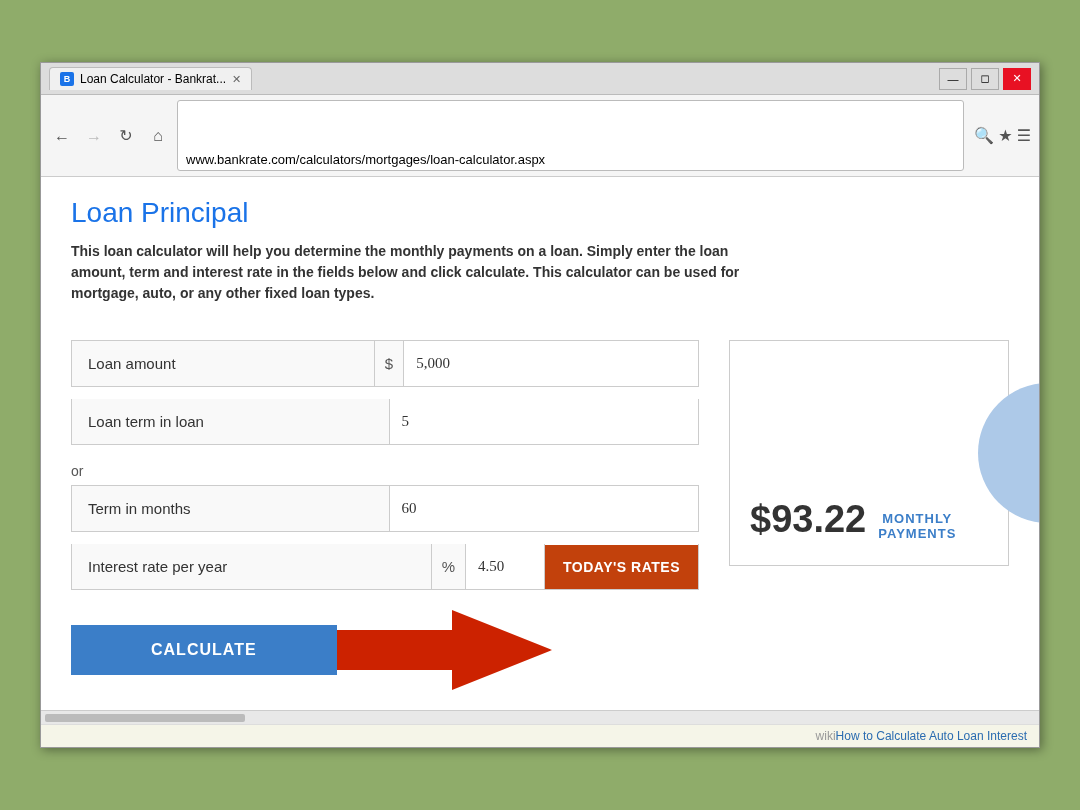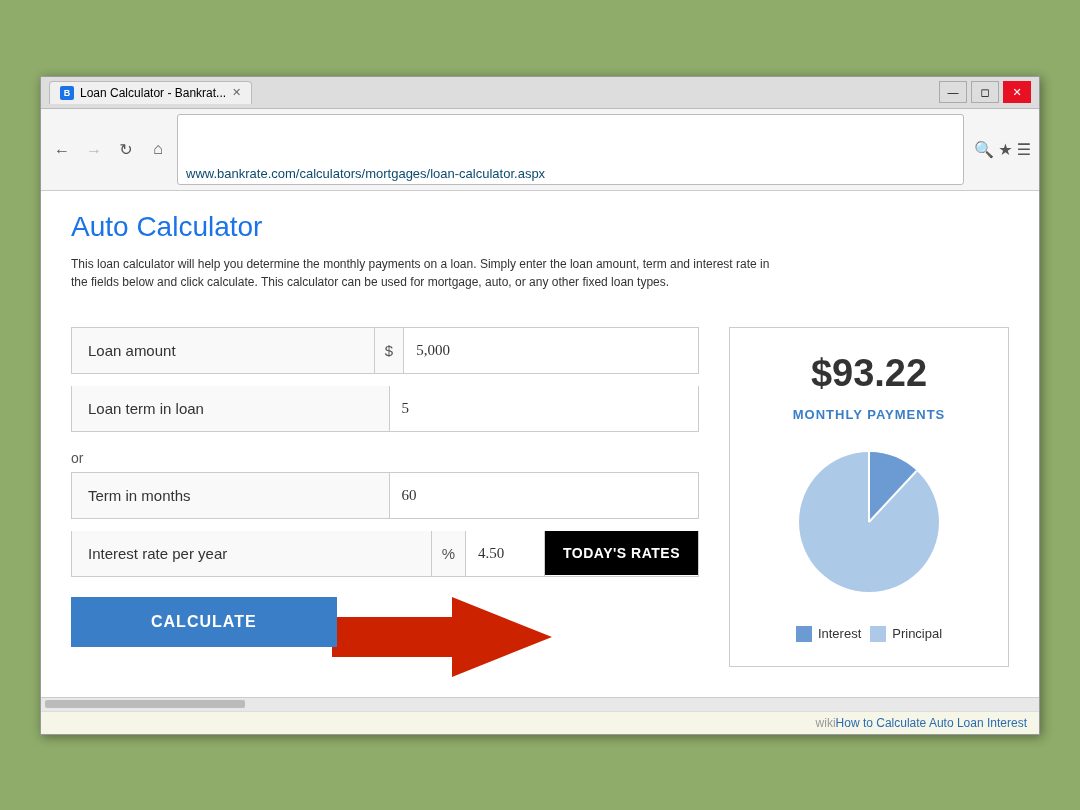--- a/index.html
+++ b/index.html
@@ -86,21 +86,21 @@
       display: flex;
       align-items: center;
       background: white;
       border: 1px solid #bbb;
       border-radius: 3px;
       padding: 3px 8px;
       font-size: 13px;
       gap: 6px;
     }
     .url-bar input {
-      border: none; outline: none; flex: 1; font-size: 13px; color: #0c4a6e; margin-top: 48px;
+      border: none; outline: none; flex: 1; font-size: 13px; color: #000000; margin-top: 48px;
     }
     .nav-icons { display: flex; gap: 4px; margin-left: 4px; }
     .nav-icon { font-size: 16px; color: #555; cursor: pointer; }
 
     
     .page-content {
       background: white;
       padding: 20px 30px;
       max-height: 600px;
       overflow-y: auto;
@@ -108,25 +108,26 @@
     }
 
     .page-title {
       font-size: 28px;
       color: #1a73e8;
       font-weight: normal;
       margin-bottom: 12px;
     }
 
     .page-desc {
-      font-size: 12px;
+      font-size: 14px;
       color: #333;
       line-height: 1.5;
       margin-bottom: 36px;
       max-width: 700px;
+      font-weight: bold;
     }
 
     .calculator-layout {
       display: flex;
       gap: 30px;
       align-items: flex-start;
     }
 
     .form-section {
       flex: 1;
@@ -181,35 +182,35 @@
       padding: 6px 0;
     }
 
     .rate-row {
       display: flex;
       align-items: center;
       margin-bottom: 0;
     }
 
     .todays-rates-btn {
-      background: #000000;
+      background: #c2410c;
       color: white;
       border: none;
       padding: 14px 18px;
       font-size: 14px;
       font-weight: bold;
       cursor: pointer;
       white-space: nowrap;
       letter-spacing: 0.5px;
     }
 
     .calculate-section {
       margin-top: 20px;
       display: flex;
-      align-items: flex-start;
+      align-items: center;
       gap: 0;
       position: relative;
     }
 
     .calculate-btn {
       background: #3b7ec8;
       color: white;
       border: none;
       padding: 16px 80px;
       font-size: 16px;
@@ -219,22 +220,21 @@
       z-index: 2;
       position: relative;
     }
 
     
     .result-panel {
       width: 280px;
       border: 1px solid #ccc;
       padding: 24px 20px;
       display: flex;
-      flex-direction: column;
-      align-items: center;
+      align-items: flex-end;
       gap: 12px;
     }
 
     .monthly-amount {
       font-size: 38px;
       font-weight: bold;
       color: #333;
     }
 
     .monthly-label {
@@ -331,21 +331,21 @@
     </div>
     <div class="nav-icons">
       <span class="nav-icon">🔍</span>
       <span class="nav-icon">★</span>
       <span class="nav-icon">☰</span>
     </div>
   </div>
 
   <div class="page-content">
 
-    <h1 class="page-title">Auto Calculator</h1>
+    <h1 class="page-title">Loan Principal</h1>
     <p class="page-desc">This loan calculator will help you determine the monthly payments on a loan. Simply enter the loan amount, term and interest rate in the fields below and click calculate. This calculator can be used for mortgage, auto, or any other fixed loan types.</p>
 
     <div class="calculator-layout">
 
       <div class="form-section">
 
         <div class="form-row">
           <span class="field-label">Loan amount</span>
           <span class="field-prefix">$</span>
           <input class="field-input" type="text" value="5,000" style="">

